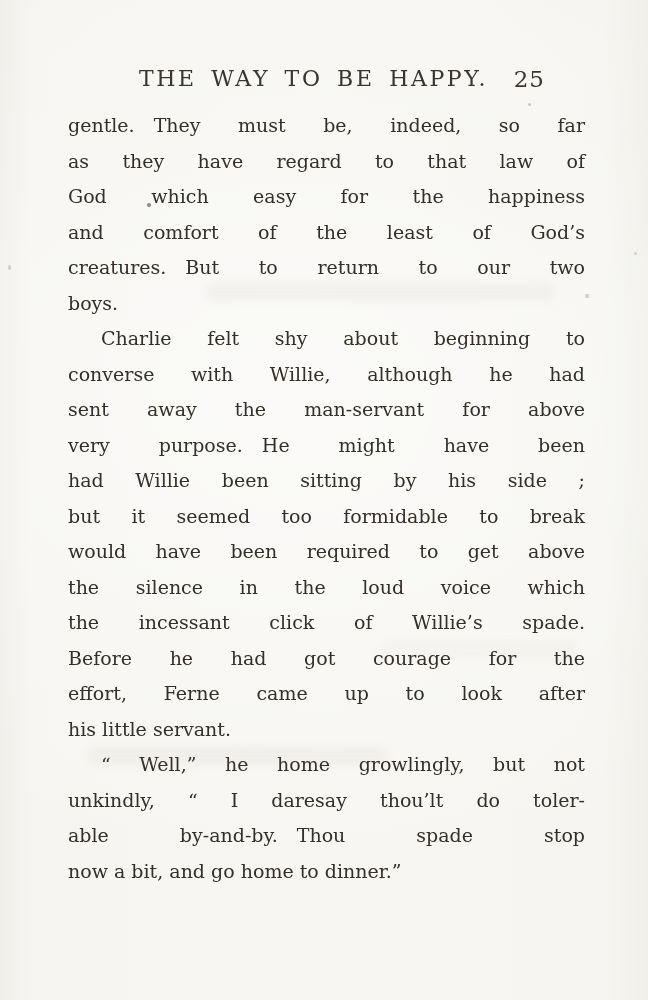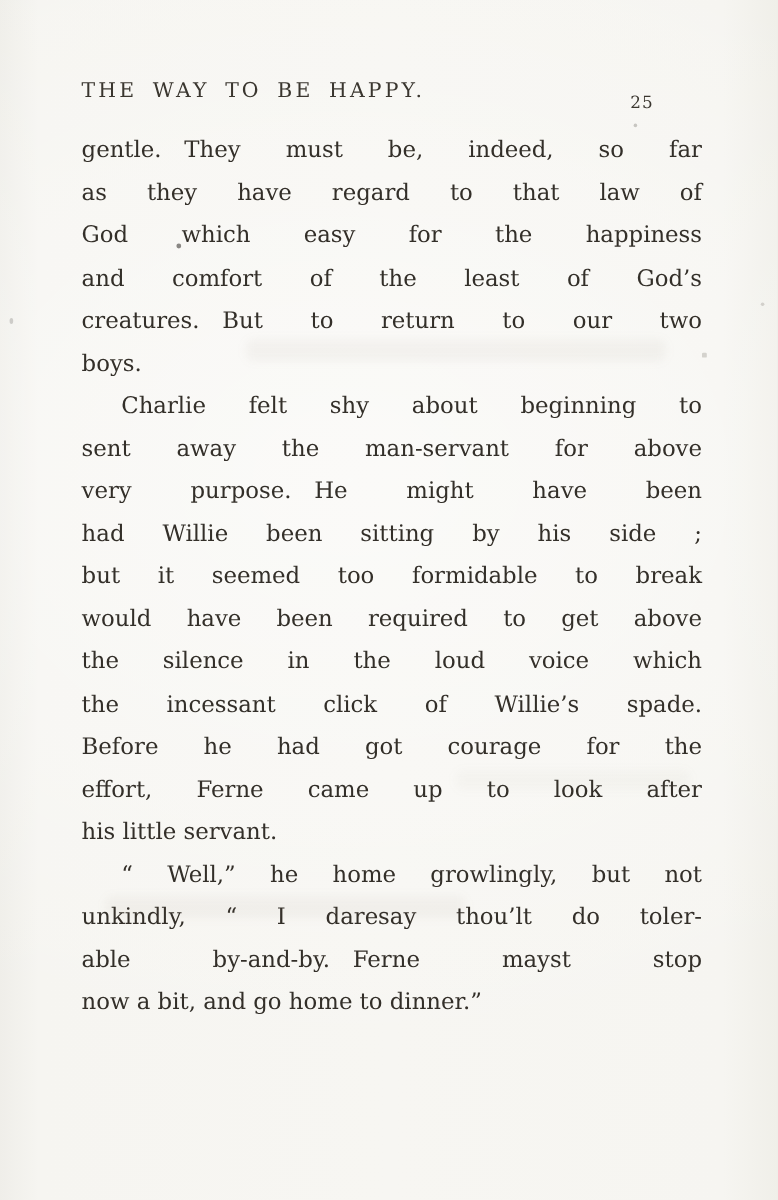--- a/index.html
+++ b/index.html
@@ -22,32 +22,32 @@
   
   .header {
     position: absolute;
     top: 66px;
     left: 68px;
     width: 517px;
     height: 24px;
   }
   .running-title {
     display: block;
-    text-align: left;
+    text-align: center;
     padding-right: 26px;
-    font-size: 17px;
+    font-size: 22px;
     letter-spacing: 2.6px;
     word-spacing: 5px;
     color: #3a362f;
   }
   .folio {
     position: absolute;
     right: 40px;
-    top: 12px;
-    font-size: 14px;
+    top: 0;
+    font-size: 23px;
     letter-spacing: 1px;
     color: #3a362f;
   }
   
   .text-block {
     position: absolute;
     top: 108px;
     left: 68px;
     width: 517px;
     font-size: 19px;
@@ -98,35 +98,36 @@
       <div class="para">
         <div class="line">gentle.  They must be, indeed, so far</div>
         <div class="line">as they have regard to that law of</div>
         <div class="line">God which easy for the happiness</div>
         <div class="line">and comfort of the least of God’s</div>
         <div class="line">creatures.  But to return to our two</div>
         <div class="line last">boys.</div>
       </div>
       <div class="para">
         <div class="line indent">Charlie felt shy about beginning to</div>
+        <div class="line">converse with Willie, although he had</div>
         <div class="line">sent away the man-servant for above</div>
         <div class="line">very purpose.  He might have been</div>
         <div class="line">had Willie been sitting by his side ;</div>
         <div class="line">but it seemed too formidable to break</div>
         <div class="line">would have been required to get above</div>
         <div class="line">the silence in the loud voice which</div>
         <div class="line">the incessant click of Willie’s spade.</div>
         <div class="line">Before he had got courage for the</div>
         <div class="line">effort, Ferne came up to look after</div>
         <div class="line last">his little servant.</div>
       </div>
       <div class="para">
         <div class="line indent">“ Well,” he home growlingly, but not</div>
         <div class="line">unkindly, “ I daresay thou’lt do toler-</div>
-        <div class="line">able by-and-by.  Ferne mayst stop</div>
+        <div class="line">able by-and-by.  Thou spade stop</div>
         <div class="line last">now a bit, and go home to dinner.”</div>
       </div>
     </main>
 
   <span class="speck s1"></span>
   <span class="speck s2"></span>
   <span class="speck s3"></span>
   <span class="speck s4"></span>
   <span class="speck s5"></span>
   <span class="ghost g1"></span>

